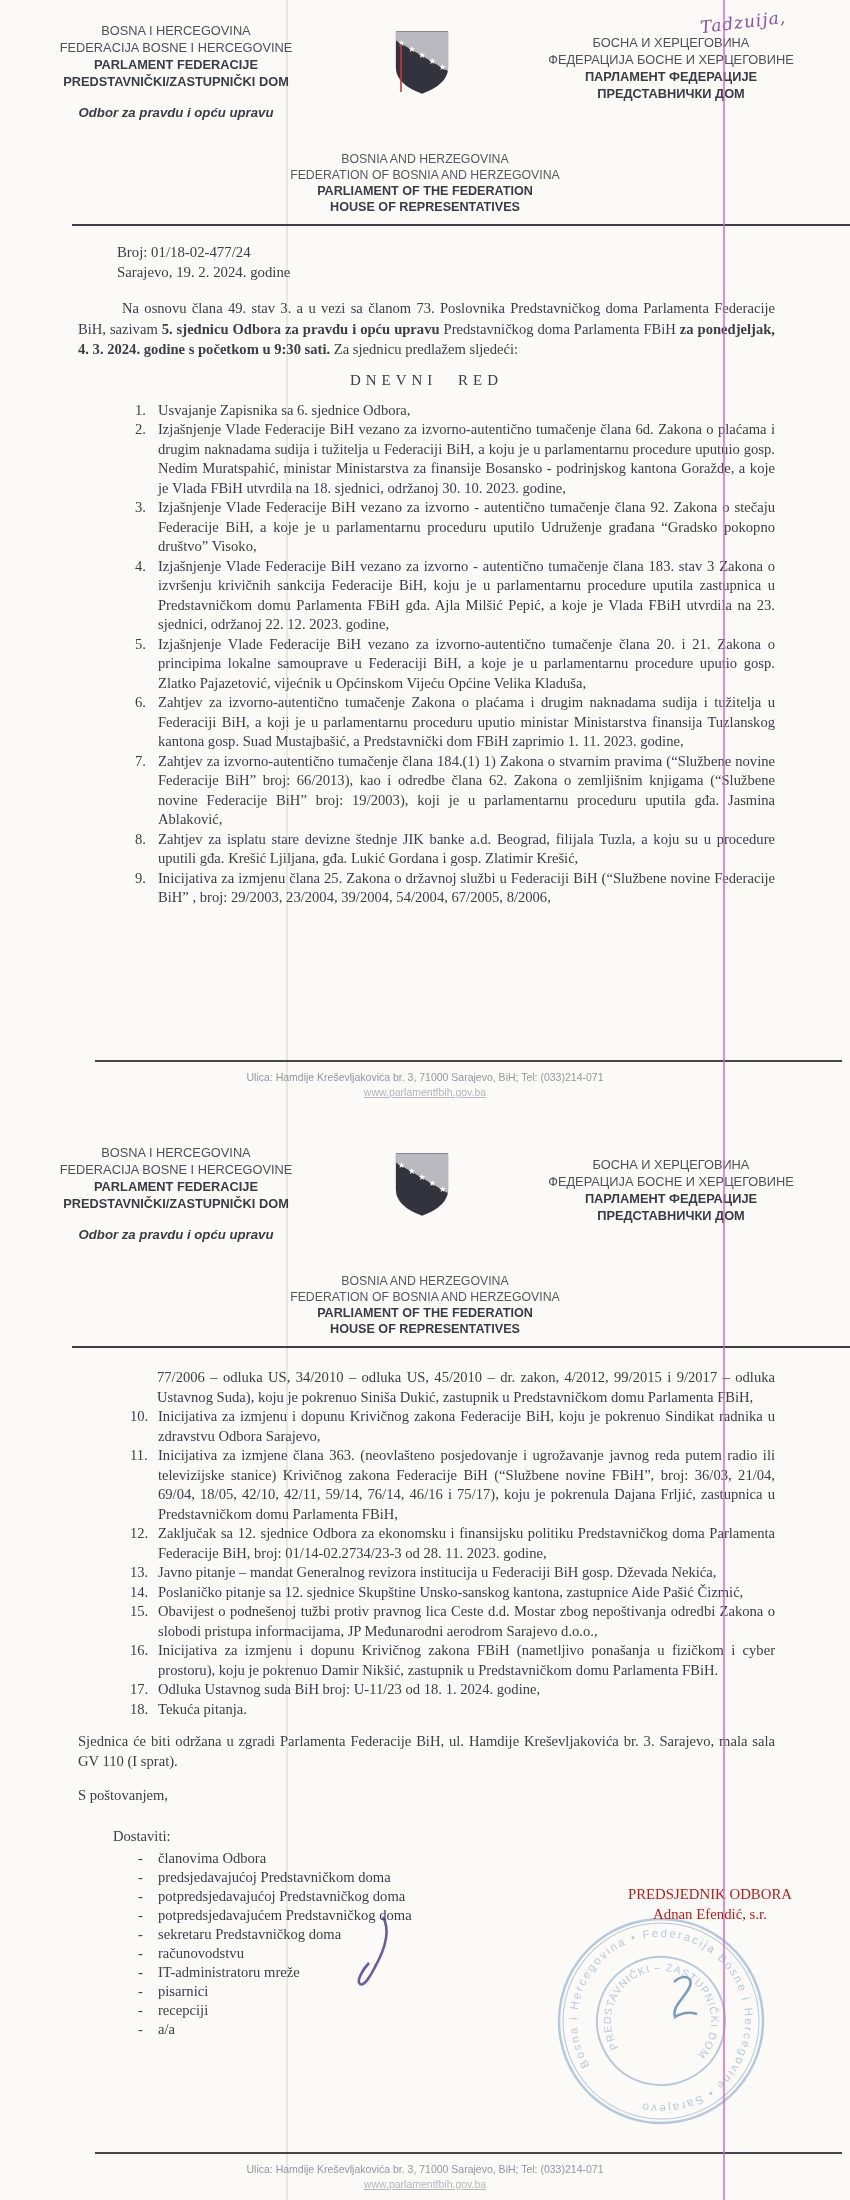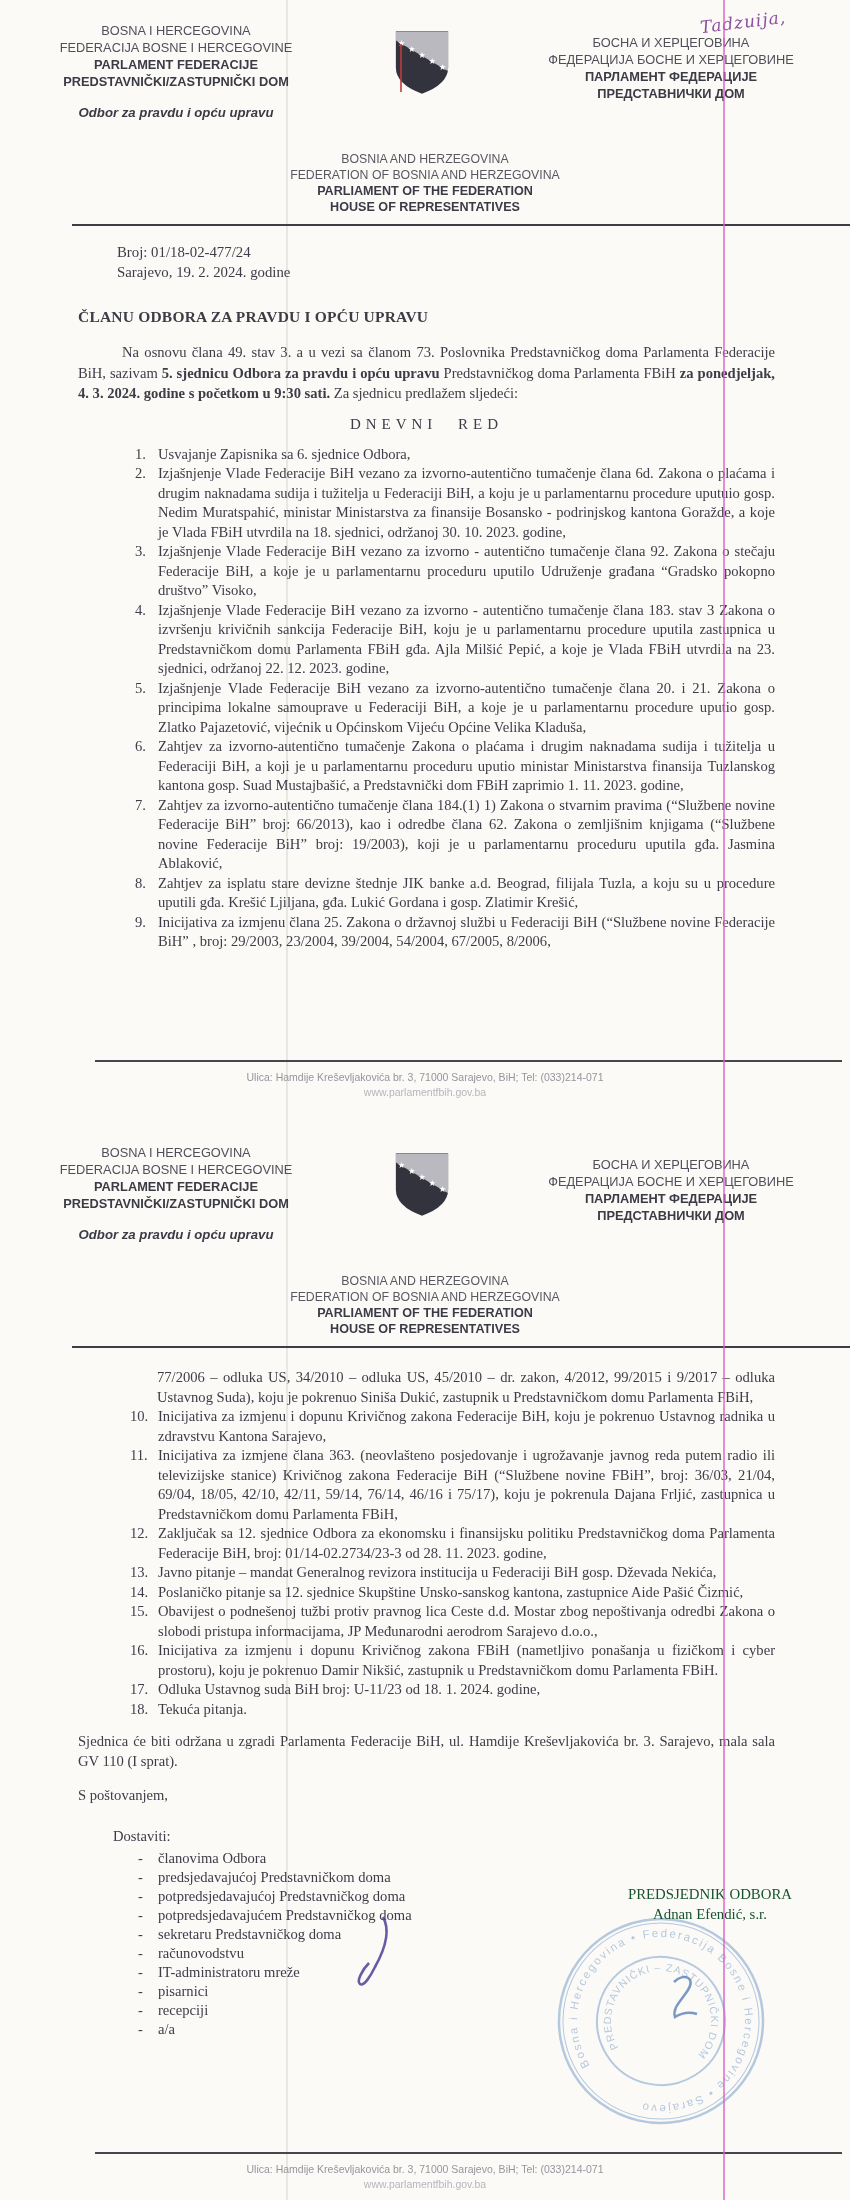--- a/index.html
+++ b/index.html
@@ -50,28 +50,28 @@
   .item .num { flex:0 0 23px; margin-left:57px; }
   .item .txt { flex:1; text-align:justify; }
 
   .pfoot { position:absolute; left:0; right:0; }
   #p1 .pfoot { top:1060px; }
   #p2 .pfoot { top:1030px; }
   .frule { border-top:2px solid #46464f; margin:0 8px 0 95px; }
   .faddr { margin-top:9px; text-align:center; font-family:"Liberation Sans", sans-serif;
            font-size:10.5px; color:#95959d; }
   .fweb  { margin-top:3px; text-align:center; font-family:"Liberation Sans", sans-serif;
-           font-size:10.5px; color:#b6b6bd; }
+           font-size:10.5px; color:#b6b6bd;text-decoration:underline; }
 
   .cont { margin:20px 75px 0 157px; text-align:justify; font-size:14.6px; line-height:19.5px; }
   .closing { margin:12px 75px 0 78px; text-align:justify; font-size:14.6px; line-height:20px; }
   .regards { margin:16px 0 0 78px; font-size:14.6px; }
 
   .sig { position:absolute; top:762px; right:58px; z-index:12; text-align:center;
-         font-size:14.8px; line-height:20px; color:#14532d; }
+         font-size:14.8px; line-height:20px; color:#b91c1c; }
 
   .stamp { position:absolute; top:786px; left:548px; width:226px; height:226px; z-index:10; }
 
   .dostaviti { margin:24px 0 0 113px; font-size:14.6px; }
   .dlist { margin-top:4px; }
   .drow { display:flex; line-height:19px; position:relative; }
   .drow .dash { flex:0 0 20px; margin-left:25px; }
   .check { position:absolute; left:238px; top:-50px; width:52px; height:82px; z-index:12; }
 </style>
 </head>
@@ -124,21 +124,20 @@
       <div>FEDERATION OF BOSNIA AND HERZEGOVINA</div>
       <div class="lh-b">PARLIAMENT OF THE FEDERATION</div>
       <div class="lh-b">HOUSE OF REPRESENTATIVES</div>
     </div>
     <div class="rule"></div>
 
     <div class="docbody">
       <p class="meta-line">Broj: 01/18-02-477/24</p>
       <p class="meta-line">Sarajevo, 19. 2. 2024. godine</p>
 
-      <h1 class="addressee">ČLANU ODBORA ZA PRAVDU I OPĆU UPRAVU</h1>
 
       <p class="intro"><span>Na osnovu člana 49. stav 3. a u vezi sa članom 73. Poslovnika Predstavničkog doma Parlamenta Federacije BiH, sazivam </span><b>5. sjednicu Odbora za pravdu i opću upravu</b><span> Predstavničkog doma Parlamenta FBiH </span><b>za ponedjeljak, 4. 3. 2024. godine s početkom u 9:30 sati.</b><span> Za sjednicu predlažem sljedeći:</span></p>
 
       <div class="agenda-head">DNEVNI RED</div>
 
       <div class="agenda">
         <div class="item">
             <span class="num">1.</span>
             <span class="txt">Usvajanje Zapisnika sa 6. sjednice Odbora,</span>
           </div>
@@ -226,21 +225,21 @@
       <div class="lh-b">HOUSE OF REPRESENTATIVES</div>
     </div>
     <div class="rule"></div>
 
     <p class="cont">77/2006 – odluka US, 34/2010  – odluka US, 45/2010 – dr. zakon, 4/2012, 99/2015 i 9/2017 – odluka Ustavnog Suda), koju je pokrenuo Siniša Dukić, zastupnik u Predstavničkom domu Parlamenta FBiH,</p>
 
     <div class="docbody">
       <div class="agenda" style="margin-top:0;">
         <div class="item">
             <span class="num" style="flex-basis:28px; margin-left:52px;">10.</span>
-            <span class="txt">Inicijativa za izmjenu i dopunu Krivičnog zakona Federacije BiH, koju je pokrenuo Ustavnog radnika u zdravstvu Kantona Sarajevo,</span>
+            <span class="txt">Inicijativa za izmjenu i dopunu Krivičnog zakona Federacije BiH, koju je pokrenuo Sindikat radnika u zdravstvu Odbora Sarajevo,</span>
           </div>
         <div class="item">
             <span class="num" style="flex-basis:28px; margin-left:52px;">11.</span>
             <span class="txt">Inicijativa za izmjene člana 363. (neovlašteno posjedovanje i ugrožavanje javnog reda putem radio ili televizijske stanice) Krivičnog zakona Federacije BiH (“Službene novine FBiH”, broj: 36/03, 21/04, 69/04, 18/05, 42/10, 42/11, 59/14, 76/14, 46/16 i 75/17), koju je pokrenula Dajana Frljić, zastupnica u Predstavničkom domu Parlamenta FBiH,</span>
           </div>
         <div class="item">
             <span class="num" style="flex-basis:28px; margin-left:52px;">12.</span>
             <span class="txt">Zaključak sa 12. sjednice Odbora za ekonomsku i finansijsku politiku Predstavničkog doma Parlamenta Federacije BiH, broj: 01/14-02.2734/23-3 od 28. 11. 2023. godine,</span>
           </div>
         <div class="item">

